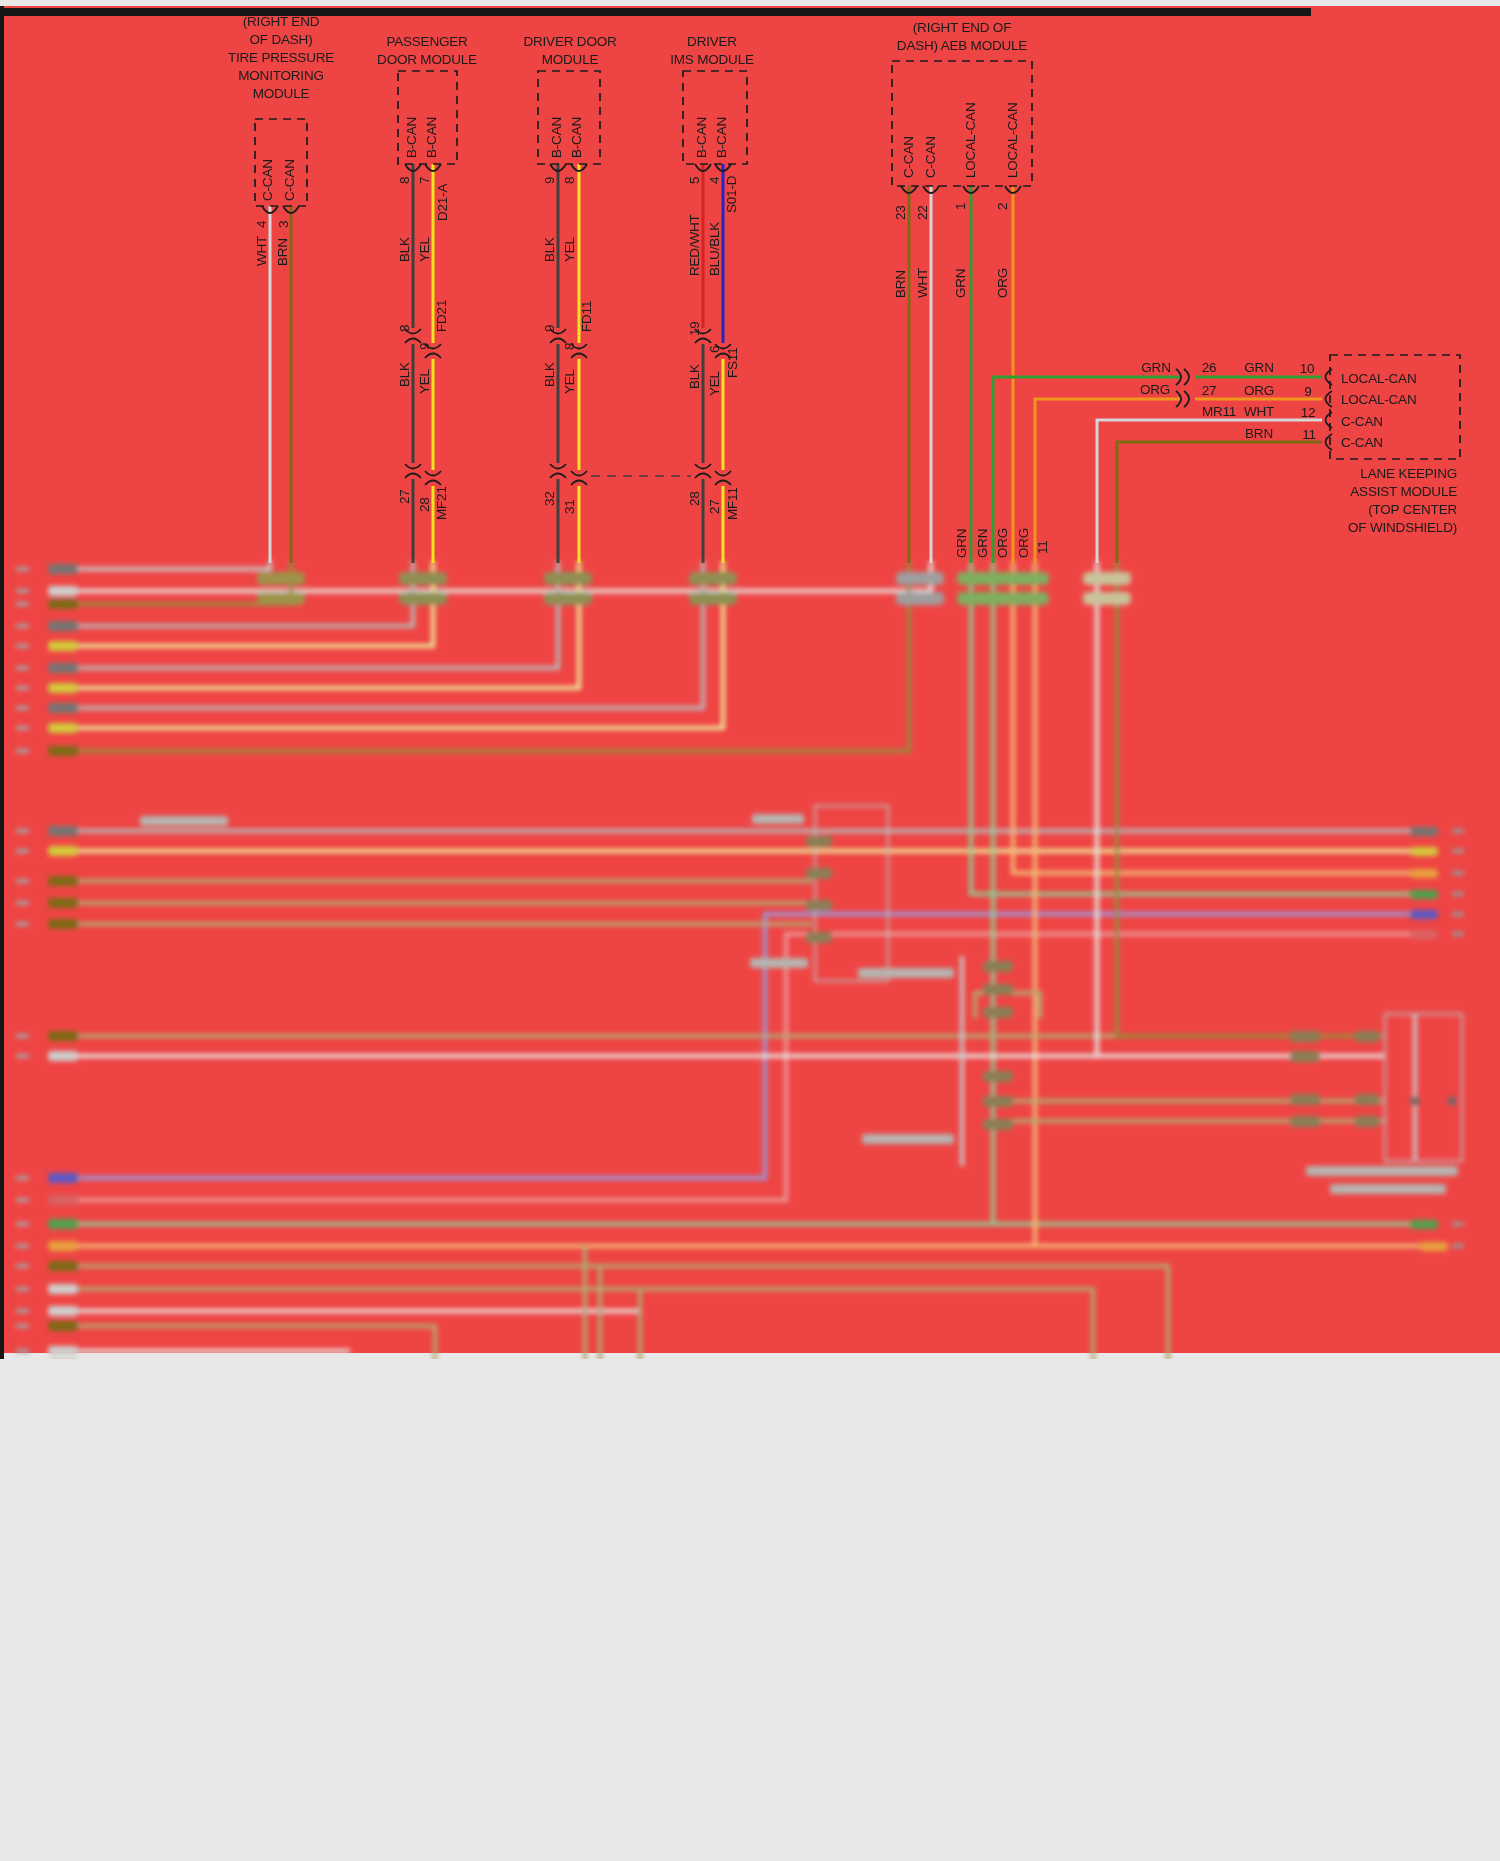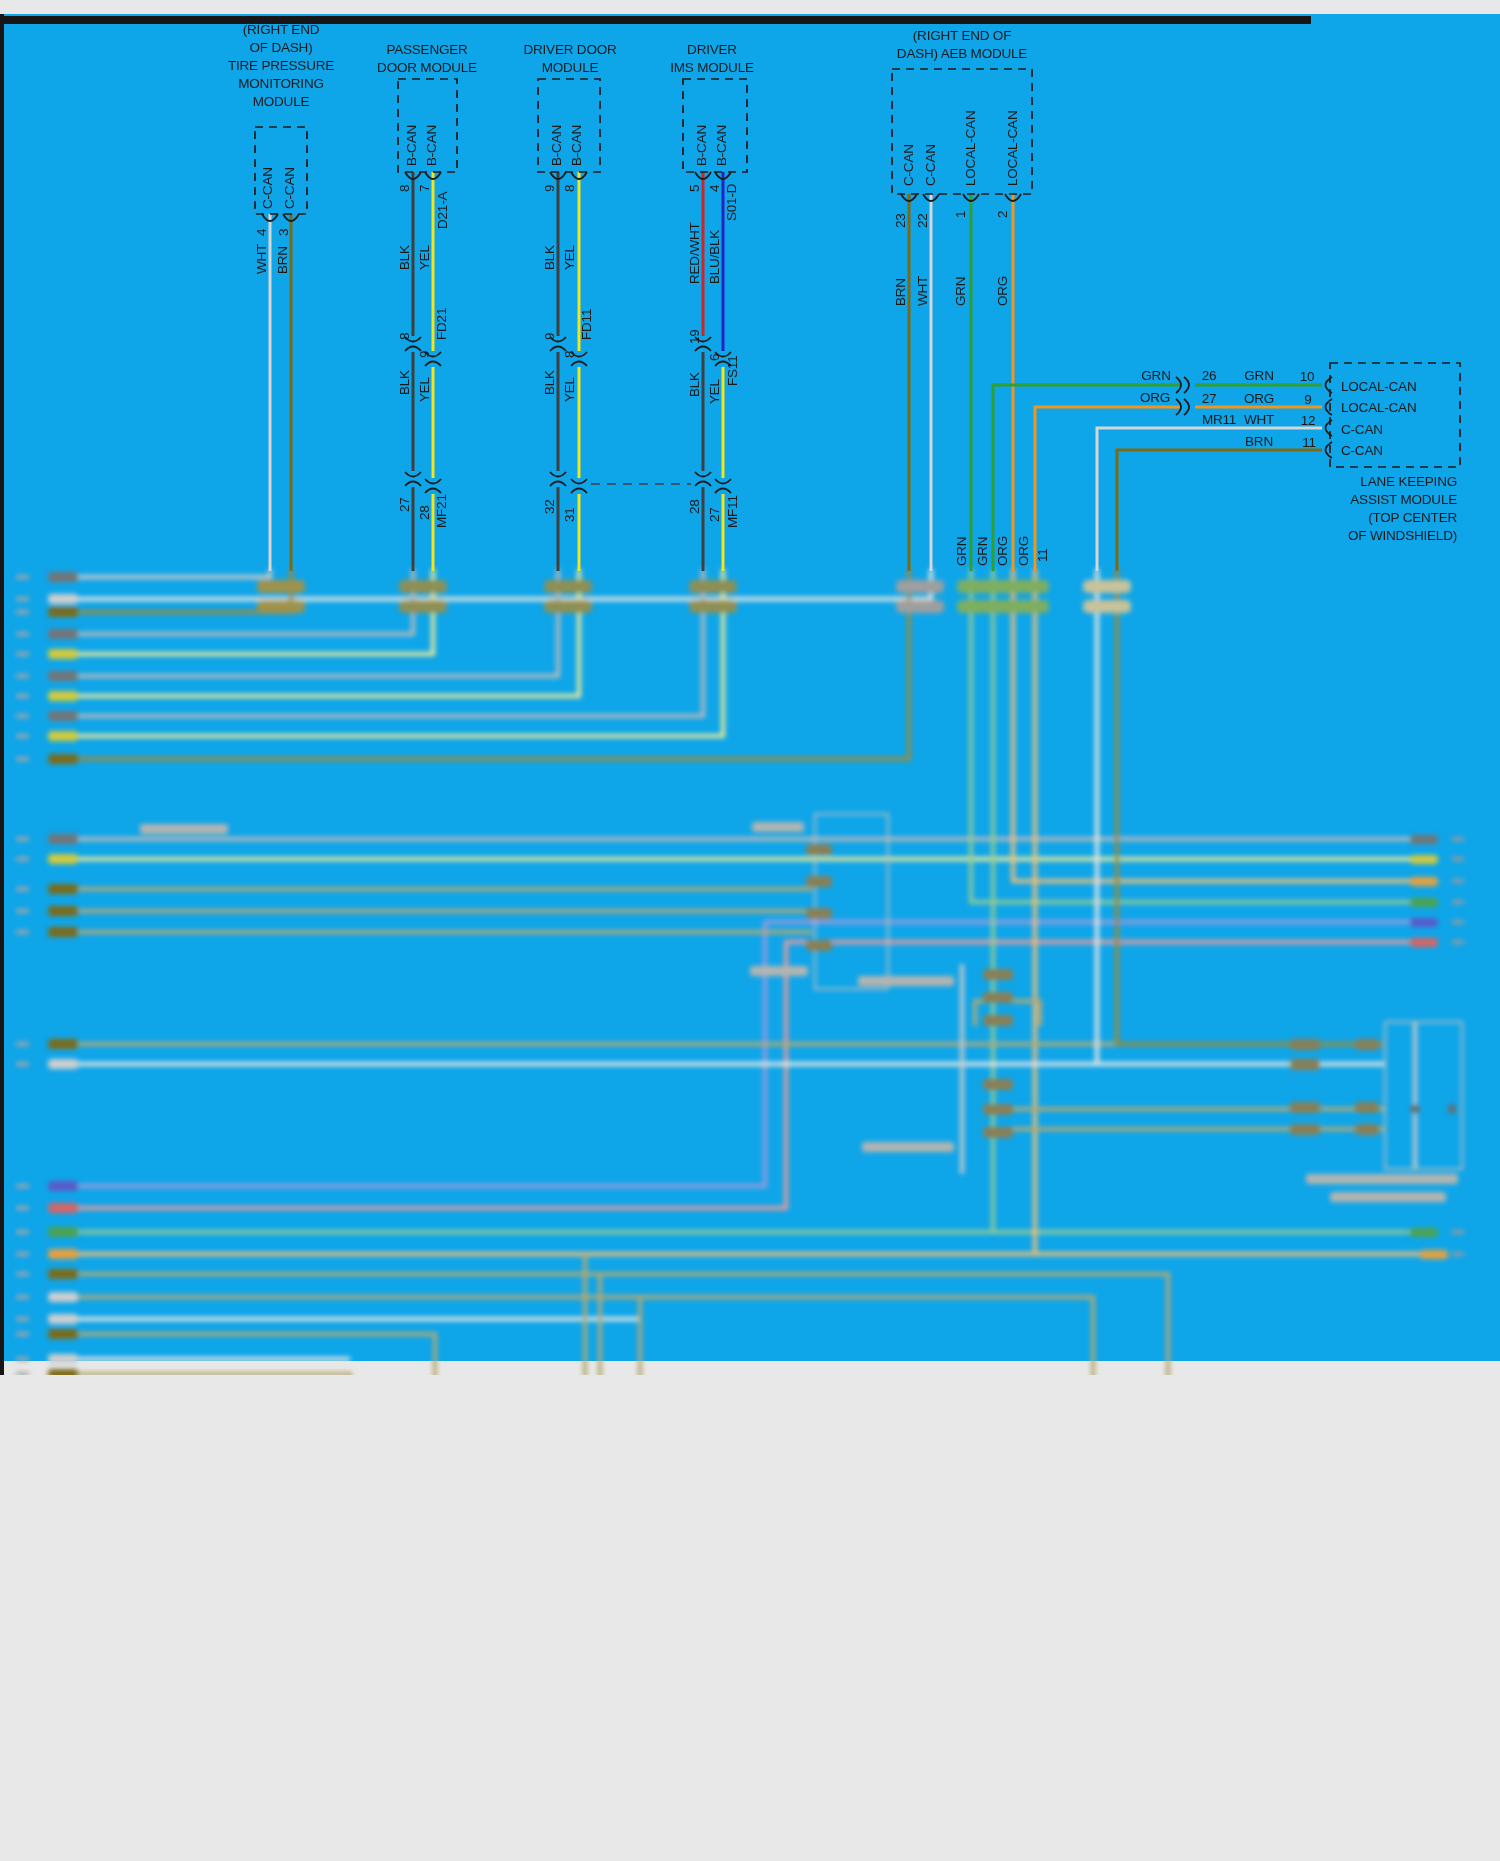--- a/index.html
+++ b/index.html
@@ -1,16 +1,16 @@
 <!DOCTYPE html>
 <html><head>
 <meta charset="utf-8">
 <style>
   html,body{margin:0;padding:0;background:#e8e8e8;}
-  #stage{position:relative;width:1500px;height:1347px;background:#0ea5e9;margin:14px auto;
+  #stage{position:relative;width:1500px;height:1347px;background:#ef4444;margin:6px auto;
          font-family:"Liberation Sans",sans-serif;}
   svg{display:block}
   text{font-family:"Liberation Sans",sans-serif;}
 </style>
 </head>
 <body>
 
 <div id="stage">
   <svg id="svg" width="1500" height="1861" viewBox="0 0 1500 1861" aria-label="CAN wiring diagram">
     <defs>

